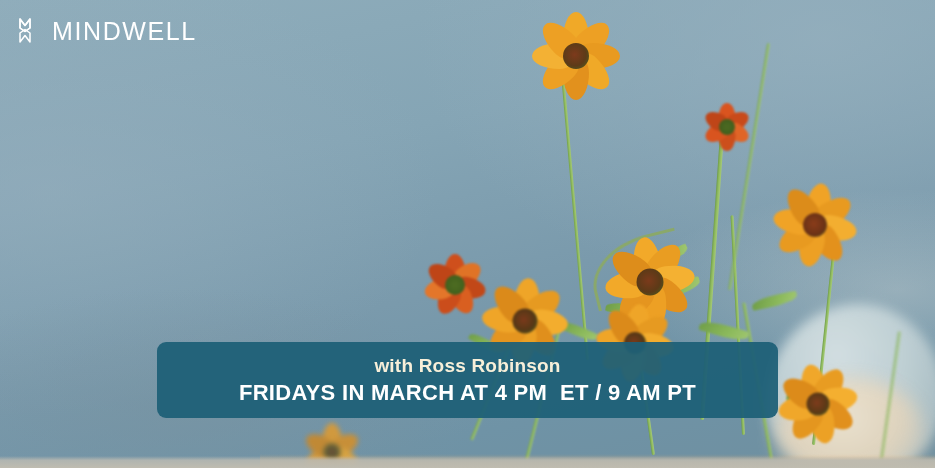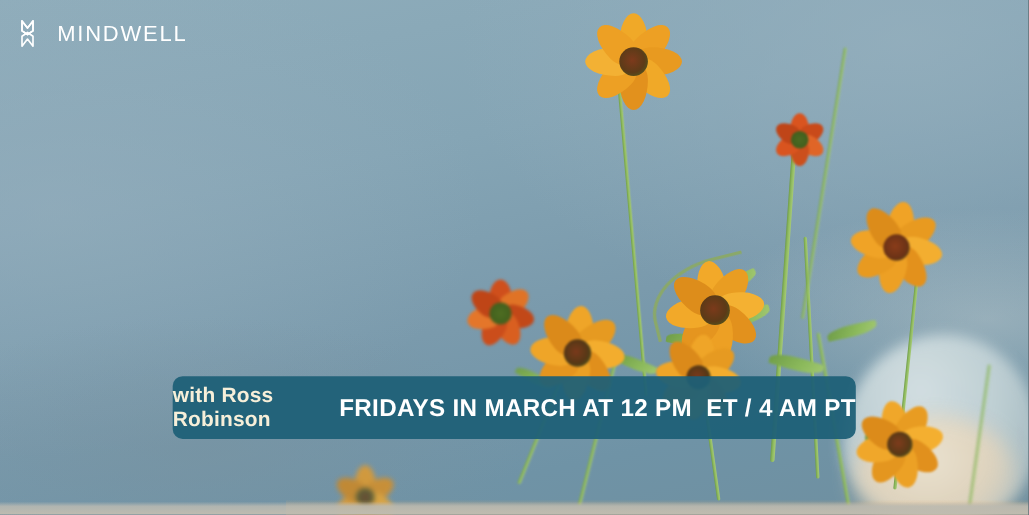--- a/index.html
+++ b/index.html
@@ -124,25 +124,25 @@
     text-align: center;
     letter-spacing: 0.2px;
     white-space: pre-line;
   }
 
   .info-banner {
     position: absolute;
     left: 157px;
     top: 342px;
     width: 621px;
-    height: 57px;
+    height: 76px;
     background: rgba(30,96,119,0.94);
     border-radius: 9px;
     display: flex;
-    flex-direction: row;
+    flex-direction: column;
     align-items: center;
     justify-content: center;
     gap: 3px;
   }
   .host-line {
     color: #f7efd9;
     font-size: 19px;
     font-weight: 700;
     letter-spacing: 0.2px;
   }
@@ -158,21 +158,21 @@
   .logo {
     position: absolute;
     left: 17px;
     top: 16px;
     display: flex;
     align-items: center;
     gap: 9px;
   }
   .logo-word {
     color: #ffffff;
-    font-size: 20px;
+    font-size: 25px;
     font-weight: 400;
     letter-spacing: 1.6px;
   }
 </style>
 </head>
 <body>
 
 <div id="canvas">
 
   <div class="bg-layer sky"></div>
@@ -318,16 +318,16 @@
           <path d="M3 17 L3 26 L8 19.5 L13 26 L13 17 L8 13.5 Z"></path>
         </g>
       </svg>
     </span>
     <span class="logo-word">MINDWELL</span>
   </div>
 
 
   <div class="info-banner">
     <div class="host-line">with Ross Robinson</div>
-    <div class="schedule-line">FRIDAYS IN MARCH AT 12 PM  ET / 4 AM PT</div>
+    <div class="schedule-line">FRIDAYS IN MARCH AT 4 PM  ET / 9 AM PT</div>
   </div>
 
 </div>
 
 </body></html>

